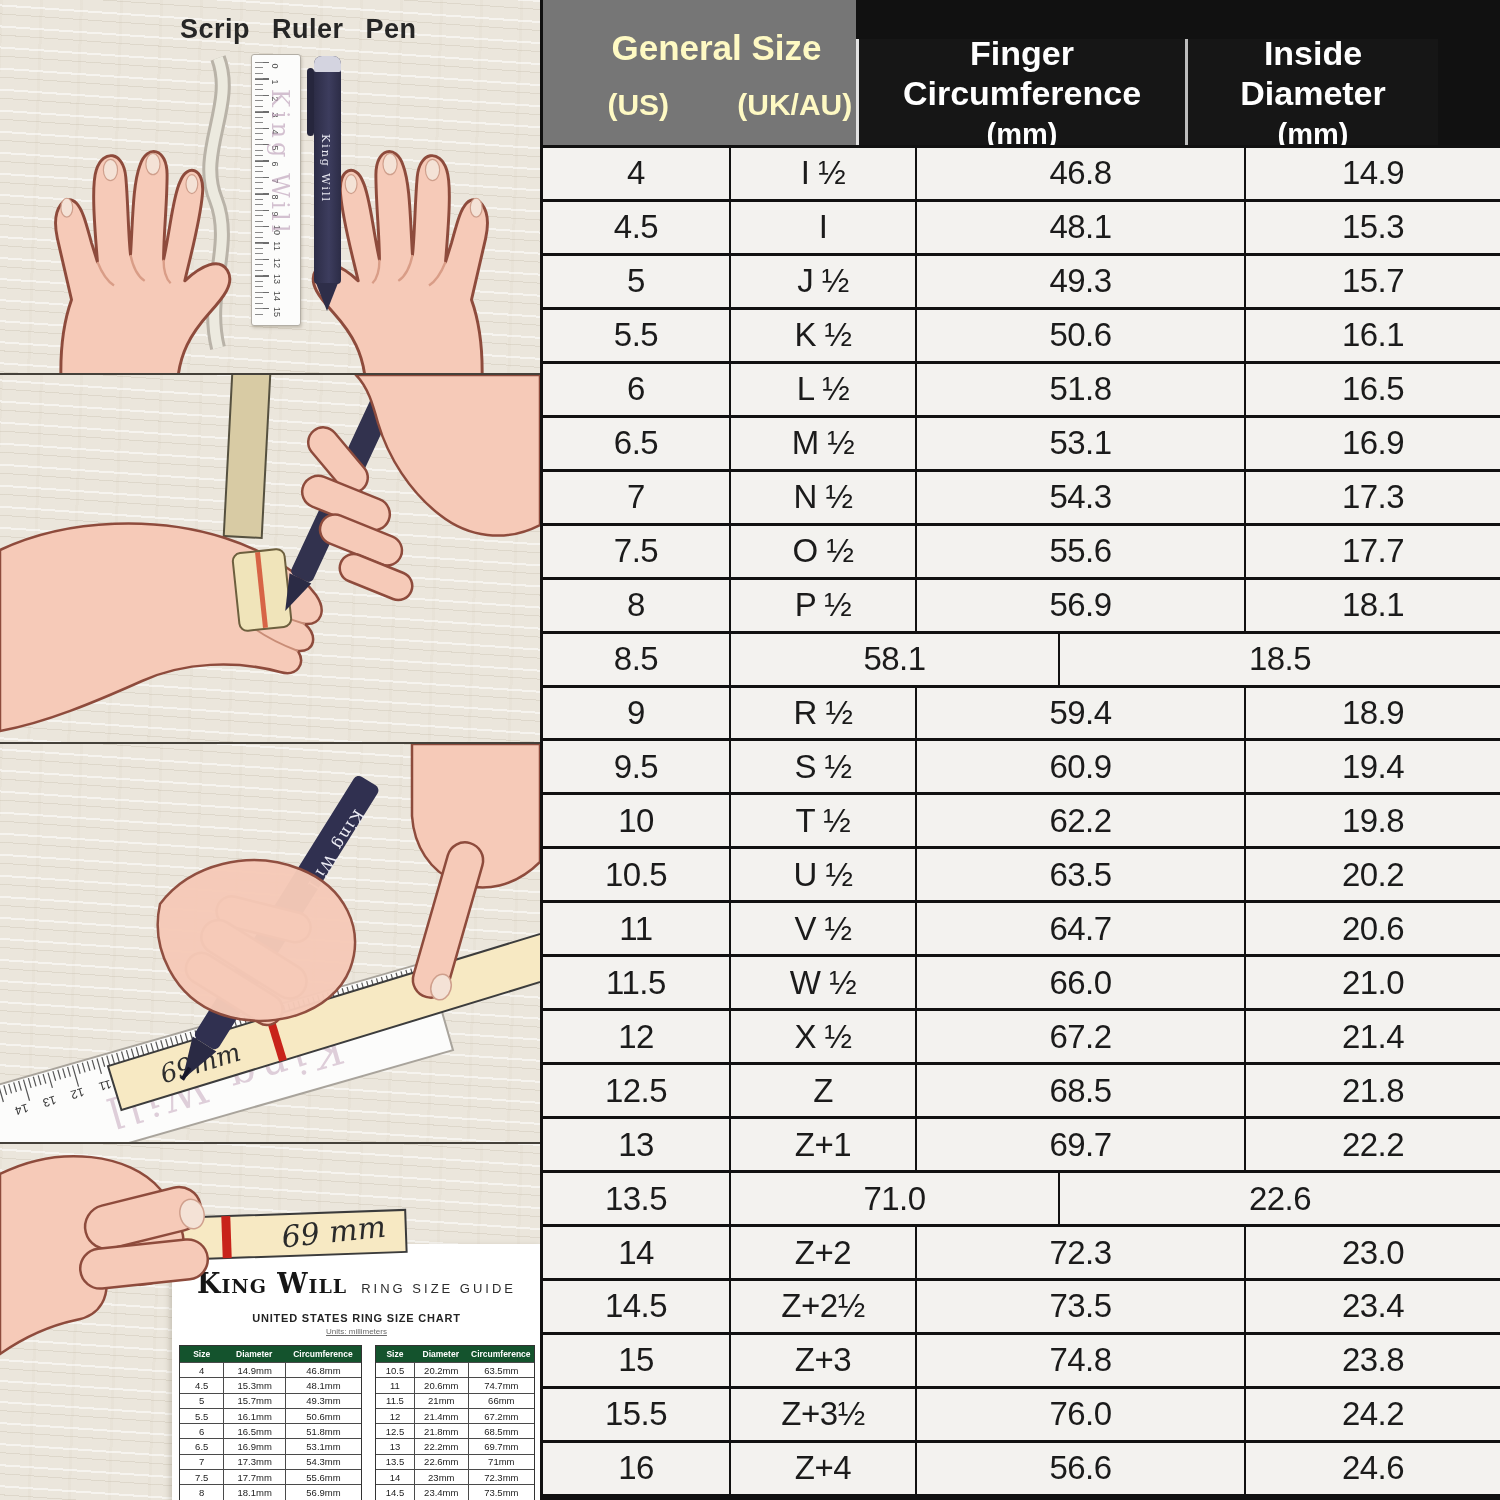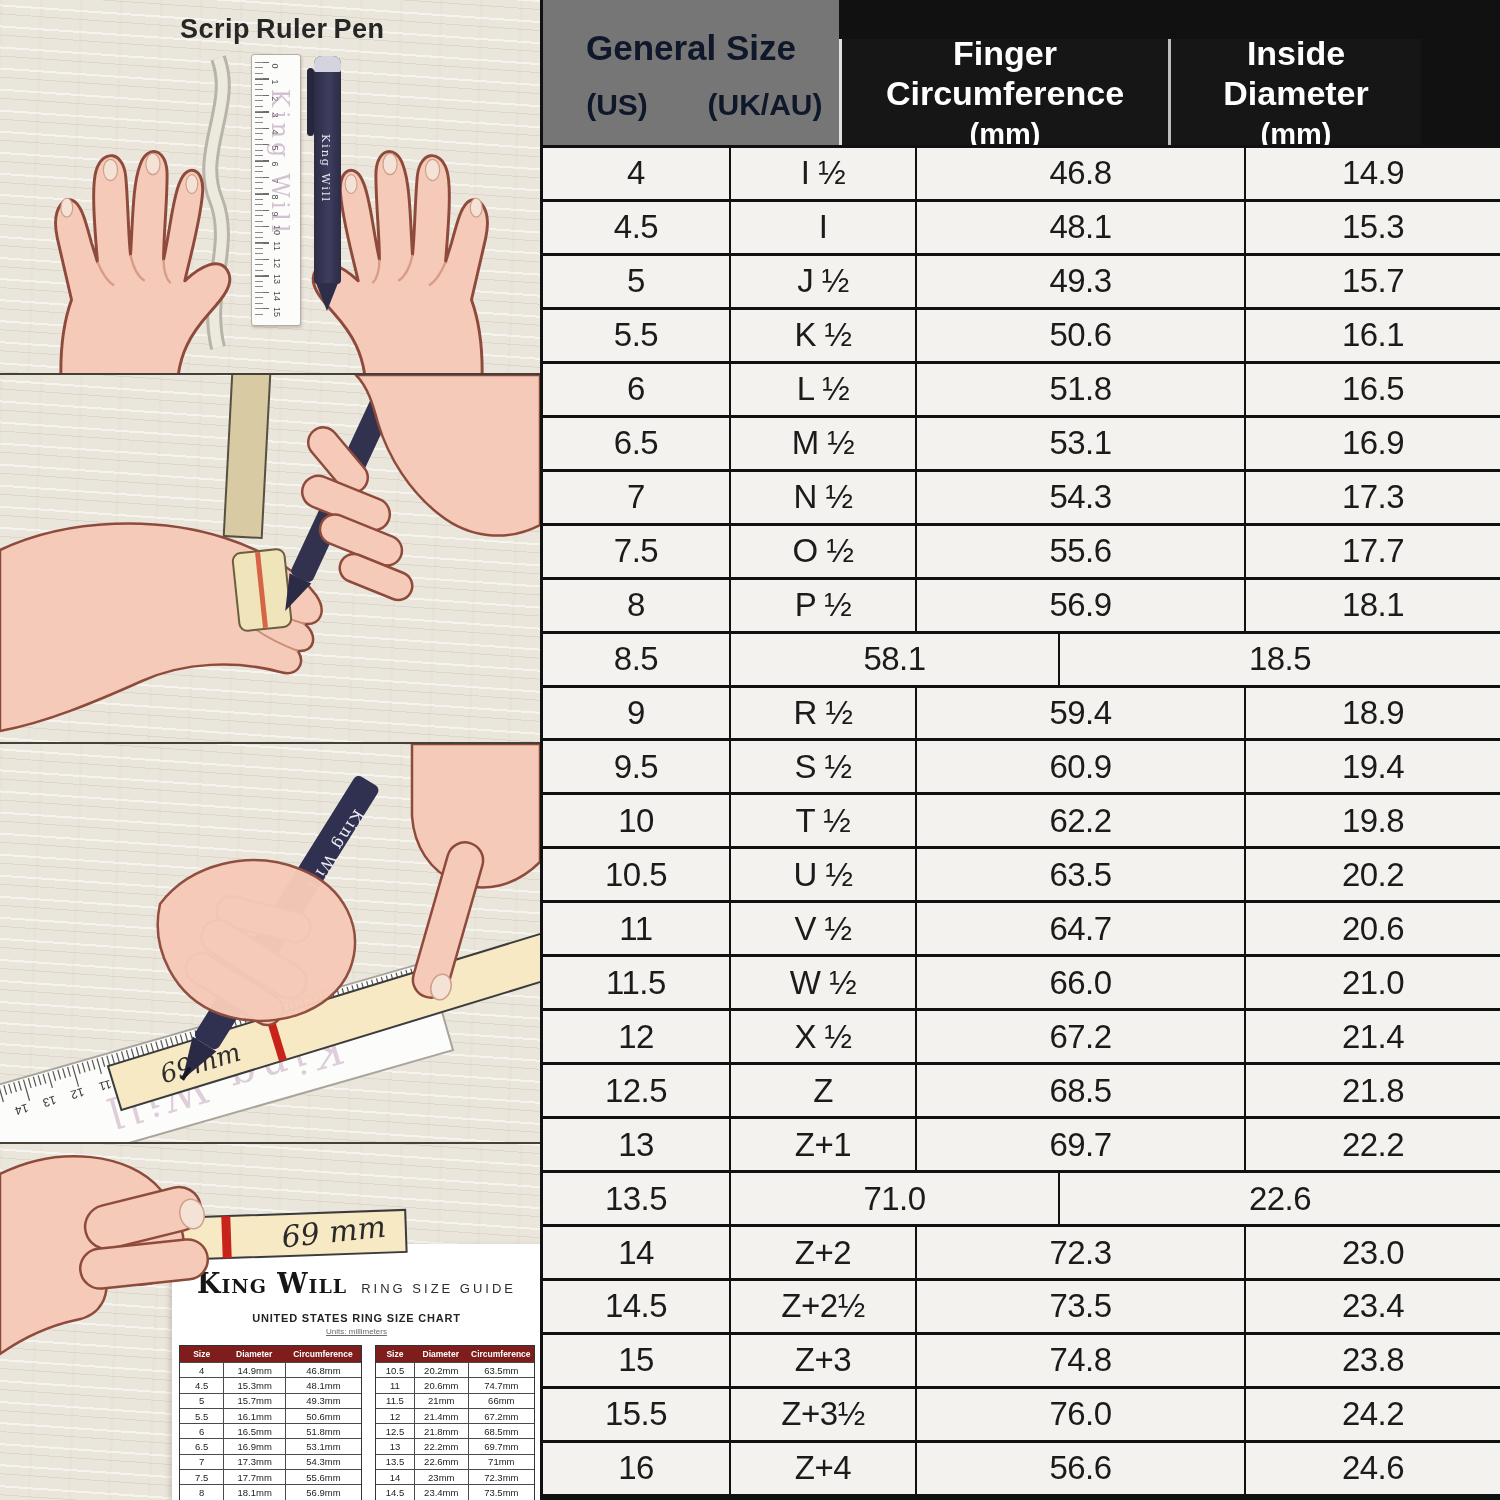--- a/index.html
+++ b/index.html
@@ -11,21 +11,21 @@
          background-color:#ebe6dc;
          background-image:
            repeating-linear-gradient(184deg, rgba(255,255,255,.55) 0 2px, rgba(255,255,255,0) 2px 9px,
              rgba(168,156,134,.20) 9px 10px, rgba(255,255,255,0) 10px 21px),
            repeating-linear-gradient(92deg, rgba(210,200,182,.12) 0 3px, rgba(255,255,255,0) 3px 40px);}
   .p1{top:0;height:373px;}
   .p2{top:373px;height:369px;border-top:2px solid #45413a;}
   .p3{top:742px;height:400px;border-top:2px solid #45413a;}
   .p4{top:1142px;height:358px;border-top:2px solid #45413a;}
   .panel svg{position:absolute;left:0;top:0;}
-  .tools-label{position:absolute;top:14px;left:180px;display:flex;gap:6px;
+  .tools-label{position:absolute;top:14px;left:180px;display:flex;gap:22px;
                font-size:27px;font-weight:600;color:#262626;letter-spacing:.5px;}
   
   .ruler1{position:absolute;left:251px;top:54px;width:48px;height:270px;background:#fcfcfb;
           border:1px solid #b3aea5;border-radius:3px;box-shadow:1px 2px 3px rgba(90,80,60,.25);}
   .ruler1 .ticks{position:absolute;left:3px;top:7px;bottom:7px;width:16px;
      background:
        repeating-linear-gradient(to bottom,#8b8b8b 0 1px,rgba(0,0,0,0) 1px 5.47px) 0 0/8px 100% no-repeat,
        repeating-linear-gradient(to bottom,#6d6d6d 0 1.4px,rgba(0,0,0,0) 1.4px 16.4px) 0 0/14px 100% no-repeat;}
   .rnum{position:absolute;left:20px;font-size:9px;color:#4a4a4a;transform:rotate(90deg);}
   .rbrand1{position:absolute;left:42px;top:34px;transform:rotate(90deg);transform-origin:0 0;
@@ -50,31 +50,31 @@
   .sheet .guide-title{font-size:13px;letter-spacing:3px;color:#2d2d2d;}
   .sheet .chart-title{margin-top:13px;text-align:center;font-size:11px;font-weight:bold;
                       letter-spacing:.8px;color:#232323;}
   .sheet .units{margin-top:3px;text-align:center;font-size:8px;color:#6a6a6a;text-decoration:underline;}
   .minis{display:flex;gap:13px;margin:9px 6px 0 7px;}
   .mini{border:1px solid #333;}
   .mini-l{width:186px;}
   .mini-r{width:158px;flex:none;}
   .mini-row{display:flex;height:14.3px;border-top:1px solid #4a4a4a;background:#fff;}
   .mini-row:first-child{border-top:none;}
-  .mini-head{background:#7f1d1d;height:16px;border-top:none;}
+  .mini-head{background:#14532d;height:16px;border-top:none;}
   .mini-cell{display:flex;align-items:center;justify-content:center;font-size:9.5px;color:#222;
              border-left:1px solid #4a4a4a;box-sizing:border-box;}
   .mini-cell:first-child{border-left:none;}
   .mini-head .mini-cell{color:#fff;font-weight:bold;font-size:8.5px;border-left:none;}
   .k0{width:24%;}.k1{width:34%;}.k2{width:42%;}
   
   .main-table{position:absolute;left:540px;top:0;width:960px;height:1500px;background:#111;
               box-sizing:border-box;border-left:3px solid #111;display:flex;flex-direction:column;}
   .mt-header{height:145px;display:flex;flex:none;}
-  .h-left{width:296px;background:#767676;color:#0f172a;position:relative;}
+  .h-left{width:296px;background:#767676;color:#fef9c3;position:relative;padding-left:17px;}
   .h-left .gs{position:absolute;top:28px;width:100%;text-align:center;font-weight:bold;font-size:35px;}
   .h-left .subs{position:absolute;top:88px;width:100%;display:flex;}
   .h-left .subs span{width:50%;text-align:center;font-size:30px;font-weight:bold;}
   .h-circ{width:329px;border-left:3px solid #e2e2e2;}
   .h-dia{width:253px;border-left:3px solid #bdbdbd;}
   .h-circ,.h-dia{box-sizing:border-box;background:#161616;color:#fff;display:flex;flex-direction:column;
                  align-items:center;justify-content:center;font-weight:bold;margin-top:39px;}
   .h-line{font-size:34px;line-height:40px;}
   .h-unit{font-size:29px;margin-top:5px;}
   .mt-body{flex:1;display:flex;flex-direction:column;border-bottom:6px solid #111;}

